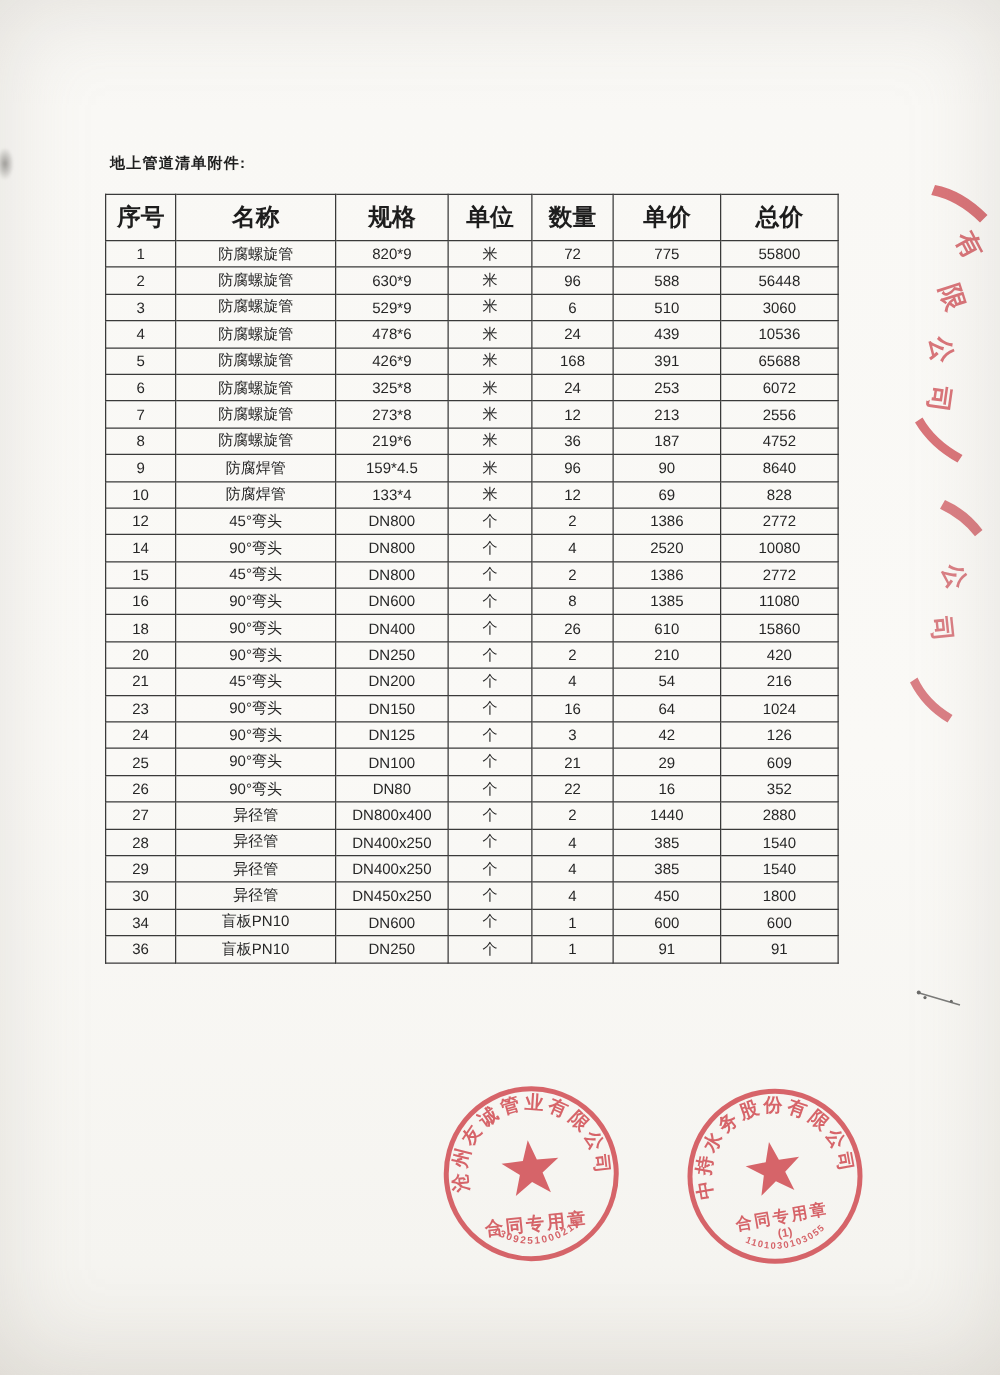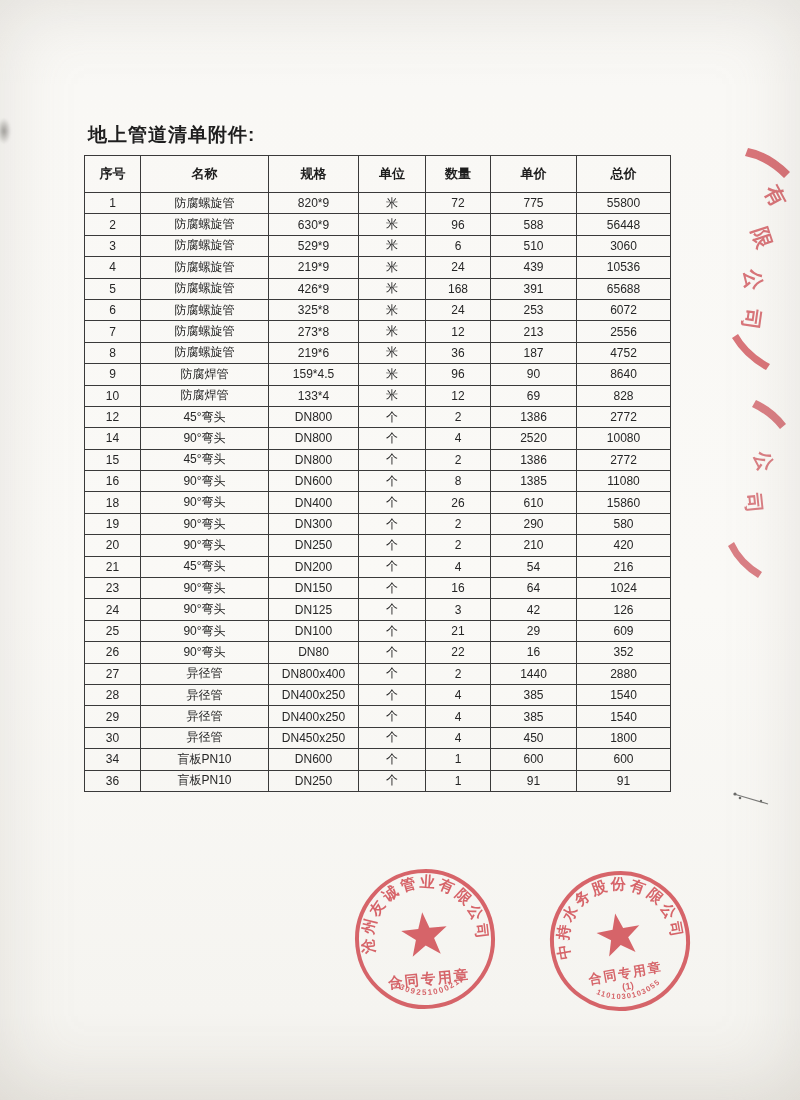--- a/index.html
+++ b/index.html
@@ -9,41 +9,41 @@
     font-family:"Liberation Sans", sans-serif;
     position:relative;overflow:hidden;
   }
   .page{
     position:absolute;left:0;top:0;width:800px;height:1100px;
     background:linear-gradient(180deg,#f6f5f2 0%,#f9f8f5 8%,#faf9f6 55%,#f5f4f0 92%,#eeece7 100%);
     box-shadow:inset 0 0 70px rgba(175,170,158,.28);
   }
   .title{
     position:absolute;left:88px;top:122px;
-    font-size:19px;font-weight:600;color:#1f1f1f;
+    font-size:12px;font-weight:600;color:#1f1f1f;
     letter-spacing:1px;
   }
   table.sheet{
     position:absolute;left:84px;top:155px;
     width:586px;border-collapse:collapse;table-layout:fixed;
     color:#262626;
   }
   table.sheet col:nth-child(1){width:56px;}
   table.sheet col:nth-child(2){width:128px;}
   table.sheet col:nth-child(3){width:90px;}
   table.sheet col:nth-child(4){width:67px;}
   table.sheet col:nth-child(5){width:65px;}
   table.sheet col:nth-child(6){width:86px;}
   table.sheet col:nth-child(7){width:94px;}
   table.sheet th,table.sheet td{
     border:1.6px solid #3a3a3a;
     text-align:center;vertical-align:middle;
     padding:0;overflow:hidden;white-space:nowrap;
   }
-  table.sheet th{height:36px;font-size:13px;font-weight:700;color:#1d1d1d;}
+  table.sheet th{height:36px;font-size:19px;font-weight:700;color:#1d1d1d;}
   table.sheet td{height:20.4px;font-size:12px;}
   .stamp{position:absolute;mix-blend-mode:multiply;opacity:.92;}
   .fragment{position:absolute;mix-blend-mode:multiply;opacity:.85;}
   .smudge{
     position:absolute;left:-3px;top:118px;width:14px;height:26px;
     background:radial-gradient(closest-side,rgba(90,88,84,.55),rgba(90,88,84,0));
     filter:blur(1px);
   }
   .scratch{position:absolute;left:728px;top:782px;}
 </style>
@@ -101,21 +101,21 @@
           <td>防腐螺旋管</td>
           <td>529*9</td>
           <td>米</td>
           <td>6</td>
           <td>510</td>
           <td>3060</td>
         </tr>
         <tr>
           <td>4</td>
           <td>防腐螺旋管</td>
-          <td>219*9</td>
+          <td>478*6</td>
           <td>米</td>
           <td>24</td>
           <td>439</td>
           <td>10536</td>
         </tr>
         <tr>
           <td>5</td>
           <td>防腐螺旋管</td>
           <td>426*9</td>
           <td>米</td>
@@ -205,29 +205,20 @@
           <td>11080</td>
         </tr>
         <tr>
           <td>18</td>
           <td>90°弯头</td>
           <td>DN400</td>
           <td>个</td>
           <td>26</td>
           <td>610</td>
           <td>15860</td>
-        </tr>
-        <tr>
-          <td>19</td>
-          <td>90°弯头</td>
-          <td>DN300</td>
-          <td>个</td>
-          <td>2</td>
-          <td>290</td>
-          <td>580</td>
         </tr>
         <tr>
           <td>20</td>
           <td>90°弯头</td>
           <td>DN250</td>
           <td>个</td>
           <td>2</td>
           <td>210</td>
           <td>420</td>
         </tr>

